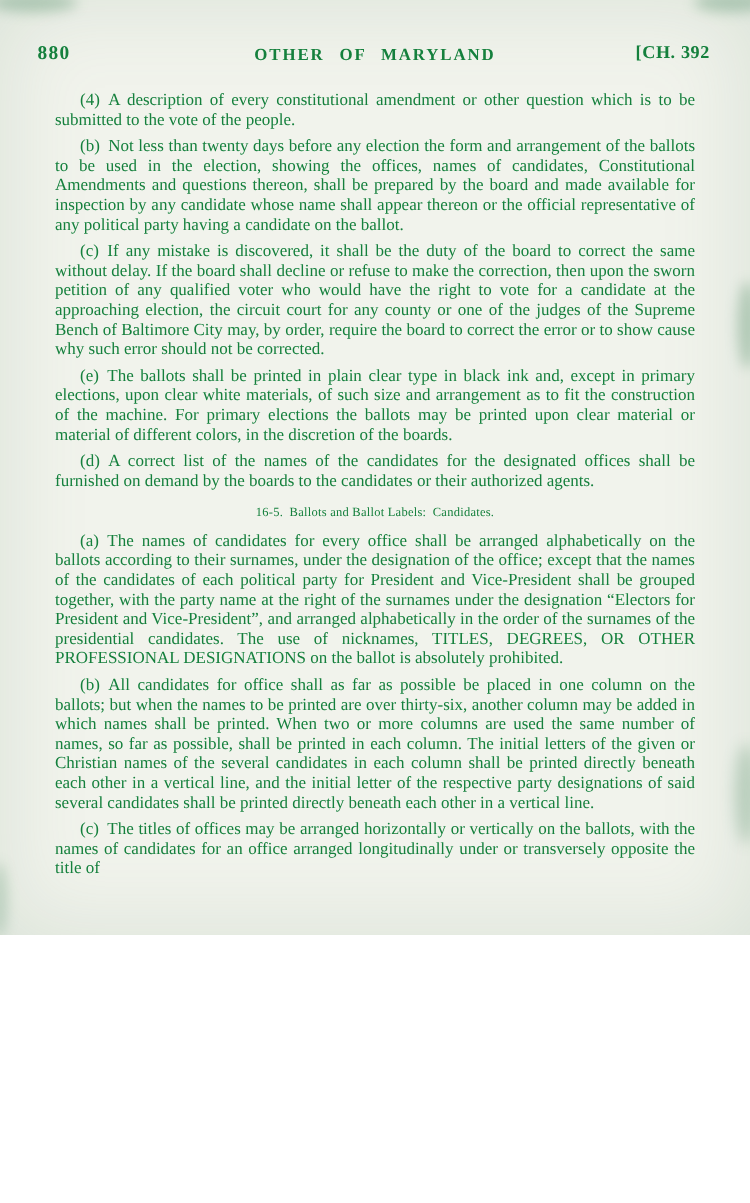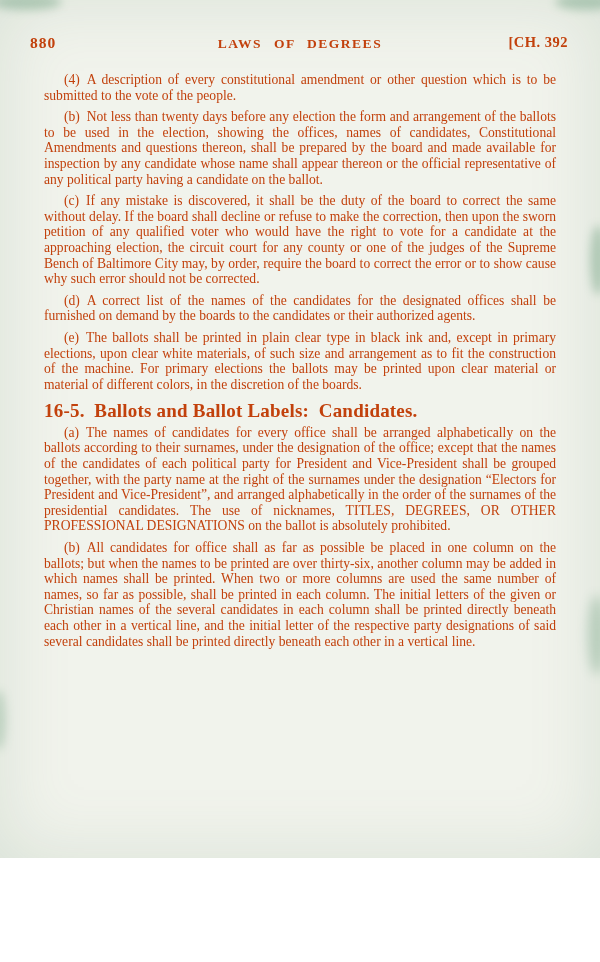--- a/index.html
+++ b/index.html
@@ -2,25 +2,25 @@
 <html><head>
 <meta charset="utf-8">
 <style>
   * { box-sizing: border-box; }
   html, body { margin: 0; padding: 0; background: #ffffff; }
   body { width: 600px; height: 962px; }
 
   .page {
     position: relative;
     width: 600px;
-    height: 858px;
+    height: 748px;
     background: #f1f3ec;
     overflow: hidden;
     font-family: "Liberation Serif", "DejaVu Serif", serif;
-    color: #c2410c;
+    color: #15803d;
     box-shadow: inset 0 0 70px rgba(110,150,120,0.18);
   }
 
   .header {
     position: relative;
     margin: 34px 30px 0 30px;
     height: 22px;
     font-weight: bold;
   }
   .page-number {
@@ -41,24 +41,24 @@
   .body-text {
     margin: 16px 44px 0 44px;
     font-size: 13.6px;
     line-height: 15.6px;
     text-align: justify;
   }
   .para { margin: 6px 0 0 0; text-indent: 20px; }
   .para.no-indent { text-indent: 0; margin-top: 0; }
   .heading {
     margin: 11px 0 0 0;
-    font-weight: bold;
+    font-weight: normal;
     text-indent: 0;
-    text-align: left;
-    font-size: 19px;
+    text-align: center;
+    font-size: 10px;
     letter-spacing: 0.2px;
   }
 
   .artifact {
     position: absolute;
     pointer-events: none;
     border-radius: 50%;
   }
 </style>
 </head>
@@ -72,28 +72,29 @@
   <div class="artifact" style="left:588px; top:595px; width:18px; height:80px; background:#4d8a63; opacity:.3; filter:blur(6px);"></div>
   <div class="artifact" style="left:-8px; top:690px; width:14px; height:60px; background:#4d8a63; opacity:.25; filter:blur(5px);"></div>
   <div class="artifact" style="left:250px; top:930px; width:90px; height:12px; background:#4d8a63; opacity:.25; filter:blur(5px);"></div>
   <div class="artifact" style="left:-10px; top:948px; width:620px; height:16px; background:#4d8a63; opacity:.3; filter:blur(6px); border-radius:0;"></div>
   <div class="artifact" style="left:82px; top:936px; width:80px; height:28px; background:#1c5e38; opacity:.75; filter:blur(5px);"></div>
   <div class="artifact" style="left:100px; top:944px; width:42px; height:18px; background:#0f4f2c; opacity:.85; filter:blur(3px);"></div>
   <div class="artifact" style="left:544px; top:938px; width:50px; height:26px; background:#2a6e45; opacity:.6; filter:blur(5px);"></div>
 
   <div class="header">
     <span class="page-number">880</span>
-    <span class="running-title">LAWS OF DEGREES</span>
+    <span class="running-title">OTHER OF MARYLAND</span>
     <span class="chapter-ref">[CH. 392</span>
   </div>
 
   <div class="body-text">
       <p class="para">(4) A description of every constitutional amendment or other question which is to be submitted to the vote of the people.</p>
       <p class="para">(b) Not less than twenty days before any election the form and arrangement of the ballots to be used in the election, showing the offices, names of candidates, Constitutional Amendments and questions thereon, shall be prepared by the board and made available for inspection by any candidate whose name shall appear thereon or the official representative of any political party having a candidate on the ballot.</p>
       <p class="para">(c) If any mistake is discovered, it shall be the duty of the board to correct the same without delay. If the board shall decline or refuse to make the correction, then upon the sworn petition of any qualified voter who would have the right to vote for a candidate at the approaching election, the circuit court for any county or one of the judges of the Supreme Bench of Baltimore City may, by order, require the board to correct the error or to show cause why such error should not be corrected.</p>
+      <p class="para">(e) The ballots shall be printed in plain clear type in black ink and, except in primary elections, upon clear white materials, of such size and arrangement as to fit the construction of the machine. For primary elections the ballots may be printed upon clear material or material of different colors, in the discretion of the boards.</p>
       <p class="para">(d) A correct list of the names of the candidates for the designated offices shall be furnished on demand by the boards to the candidates or their authorized agents.</p>
-      <p class="para">(e) The ballots shall be printed in plain clear type in black ink and, except in primary elections, upon clear white materials, of such size and arrangement as to fit the construction of the machine. For primary elections the ballots may be printed upon clear material or material of different colors, in the discretion of the boards.</p>
       <p class="heading">16-5. Ballots and Ballot Labels: Candidates.</p>
       <p class="para">(a) The names of candidates for every office shall be arranged alphabetically on the ballots according to their surnames, under the designation of the office; except that the names of the candidates of each political party for President and Vice-President shall be grouped together, with the party name at the right of the surnames under the designation “Electors for President and Vice-President”, and arranged alphabetically in the order of the surnames of the presidential candidates. The use of nicknames, TITLES, DEGREES, OR OTHER PROFESSIONAL DESIGNATIONS on the ballot is absolutely prohibited.</p>
       <p class="para">(b) All candidates for office shall as far as possible be placed in one column on the ballots; but when the names to be printed are over thirty-six, another column may be added in which names shall be printed. When two or more columns are used the same number of names, so far as possible, shall be printed in each column. The initial letters of the given or Christian names of the several candidates in each column shall be printed directly beneath each other in a vertical line, and the initial letter of the respective party designations of said several candidates shall be printed directly beneath each other in a vertical line.</p>
+      <p class="para">(c) The titles of offices may be arranged horizontally or vertically on the ballots, with the names of candidates for an office arranged longitudinally under or transversely opposite the title of</p>
     </div>
 
 </div>
 
 </body></html>

